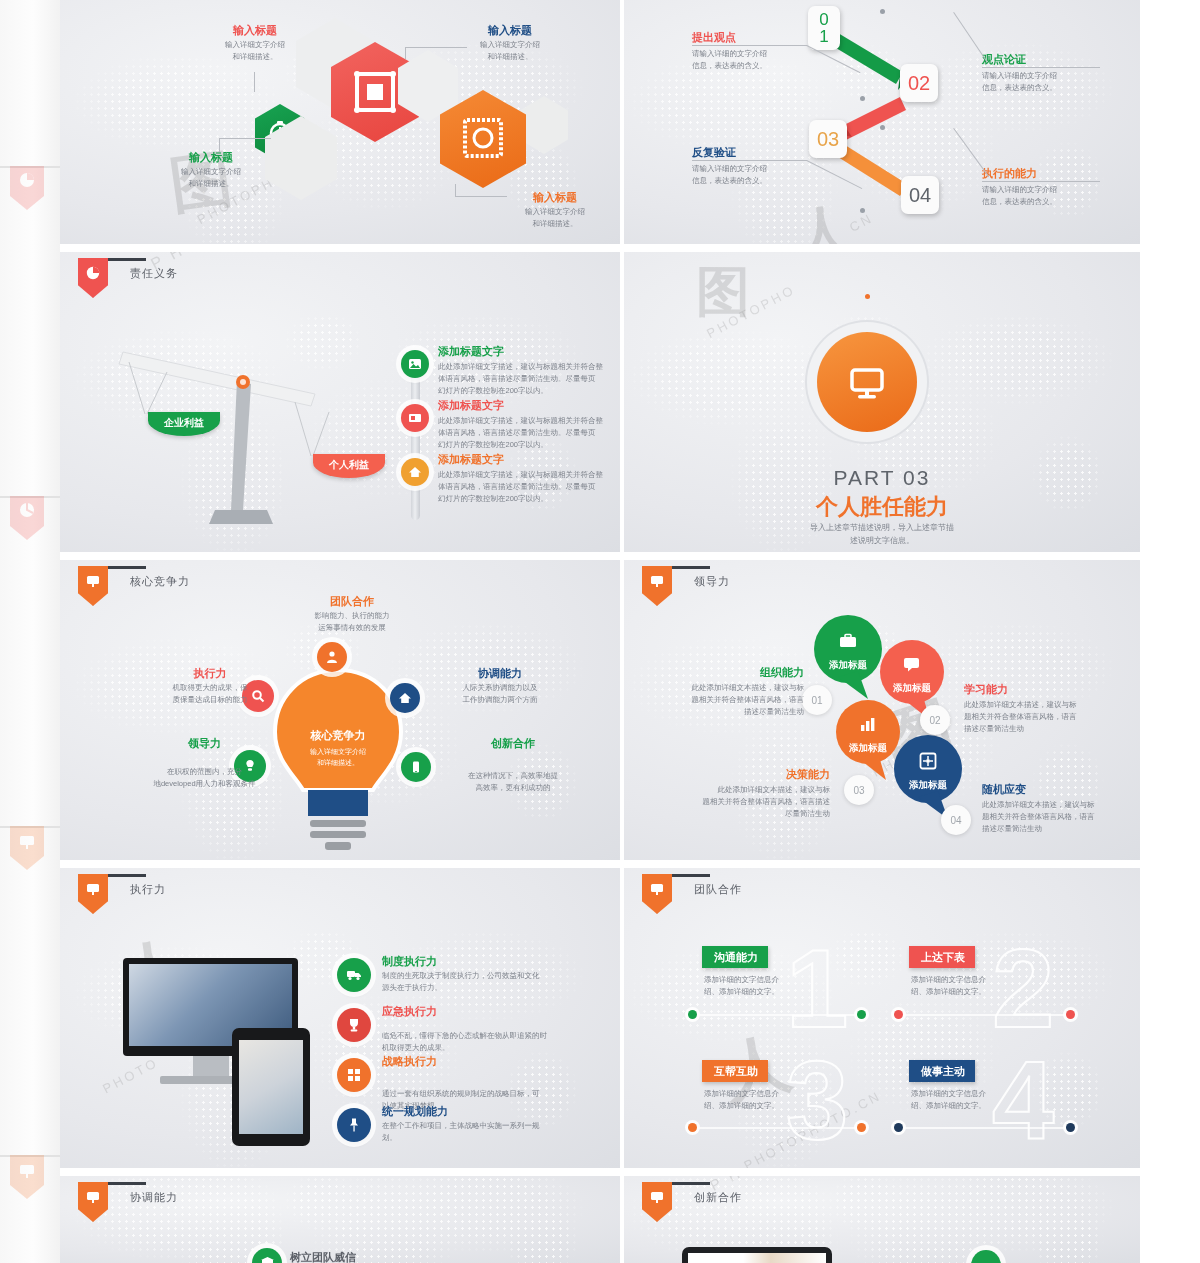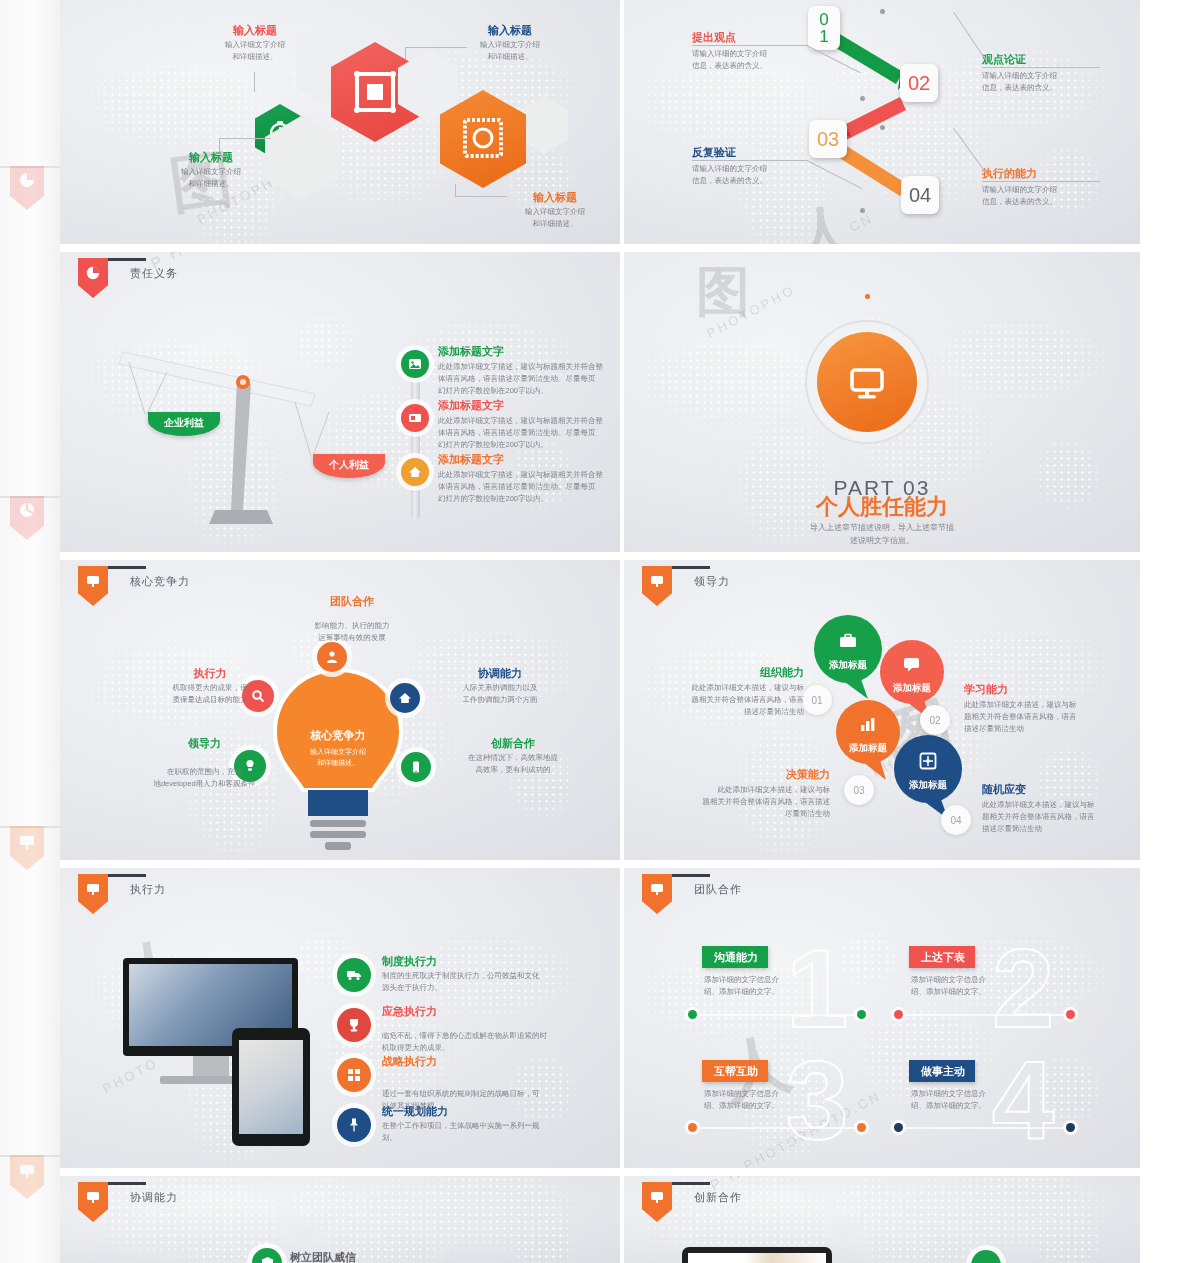--- a/index.html
+++ b/index.html
@@ -362,21 +362,21 @@
 
     <div class="circ" style="left:193px;top:80px;width:100px;height:100px;background:linear-gradient(160deg,#f7963f,#ea6a18);
          box-shadow:0 0 0 10px #f1f2f4, 0 0 0 12px #dfe1e5, 0 4px 10px rgba(0,0,0,.2);">
       <svg width="46" height="46" viewBox="0 0 46 46">
         <rect x="8" y="11" width="30" height="20" rx="3" fill="none" stroke="#fff" stroke-width="3.5"></rect>
         <rect x="21" y="31" width="4" height="6" fill="#fff"></rect>
           <rect x="14" y="36" width="18" height="3.5" rx="1.7" fill="#fff"></rect>
       </svg>
     </div>
 
-    <div style="position:absolute;left:0;top:224px;width:516px;text-align:center">
+    <div style="position:absolute;left:0;top:214px;width:516px;text-align:center">
       <div style="font-size:21px;color:#5f646b;letter-spacing:2px">PART 03</div>
     </div>
     <div style="position:absolute;left:0;top:240px;width:516px;text-align:center;font-size:22px;font-weight:bold;color:#f0722c">个人胜任能力</div>
     <div style="position:absolute;left:0;top:270px;width:516px;text-align:center;white-space:pre-line;font-size:8px;color:#7d828b;line-height:1.6">导入上述章节描述说明，导入上述章节描
 述说明文字信息。</div>
   </div>
 
   <div class="slide" style="left:60px; top:560px; width:560px; height:300px;">
     <div class="map"></div>
 
@@ -405,21 +405,21 @@
     </div>
 
     <div class="circ" style="left:257px;top:82px;width:30px;height:30px;background:#f0722c">
       <svg width="14" height="14" viewBox="0 0 14 14">
         <circle cx="7" cy="4" r="2.6" fill="#fff"></circle>
           <path d="M2 13 C2 8.8 12 8.8 12 13 Z" fill="#fff"></path>
       </svg>
     </div>
     <div style="position:absolute;left:222px;top:34px;width:140px;text-align:center">
       <div class="t-title c-org">团队合作</div>
-      <div class="t-desc" style="white-space:pre-line;margin-top:12px">影响能力、执行的能力
+      <div class="t-desc" style="white-space:pre-line;margin-top:2px">影响能力、执行的能力
 运筹事情有效的发展</div>
     </div>
 
     <div class="circ" style="left:182px;top:120px;width:32px;height:32px;background:#ef5350">
       <svg width="14" height="14" viewBox="0 0 14 14">
         <circle cx="6" cy="6" r="3.8" fill="none" stroke="#fff" stroke-width="2"></circle>
           <path d="M9 9 L12.5 12.5" stroke="#fff" stroke-width="2"></path>
       </svg>
     </div>
     <div style="position:absolute;left:80px;top:106px;width:140px;text-align:center">
@@ -452,21 +452,21 @@
     </div>
 
     <div class="circ" style="left:341px;top:192px;width:30px;height:30px;background:#17a04a">
       <svg width="14" height="14" viewBox="0 0 14 14">
         <rect x="4" y="1.5" width="6" height="11" rx="1.2" fill="#fff"></rect>
           <rect x="6" y="11" width="2" height="0.8" fill="#17a04a"></rect>
       </svg>
     </div>
     <div style="position:absolute;left:378px;top:176px;width:150px;text-align:center">
       <div class="t-title c-grn">创新合作</div>
-      <div class="t-desc" style="white-space:pre-line;margin-top:2px">在这种情况下，高效率地提
+      <div class="t-desc" style="white-space:pre-line;margin-top:20px">在这种情况下，高效率地提
 高效率，更有利成功的</div>
     </div>
   </div>
 
   <div class="slide" style="left:624px; top:560px; width:516px; height:300px;">
     <div class="map"></div>
     <div class="wm-big" style="left:260px;top:130px;font-size:70px;transform:rotate(-18deg)">图</div>
     <div class="wm" style="left:248px;top:200px;">PH</div>
 
     <div class="hdr">

